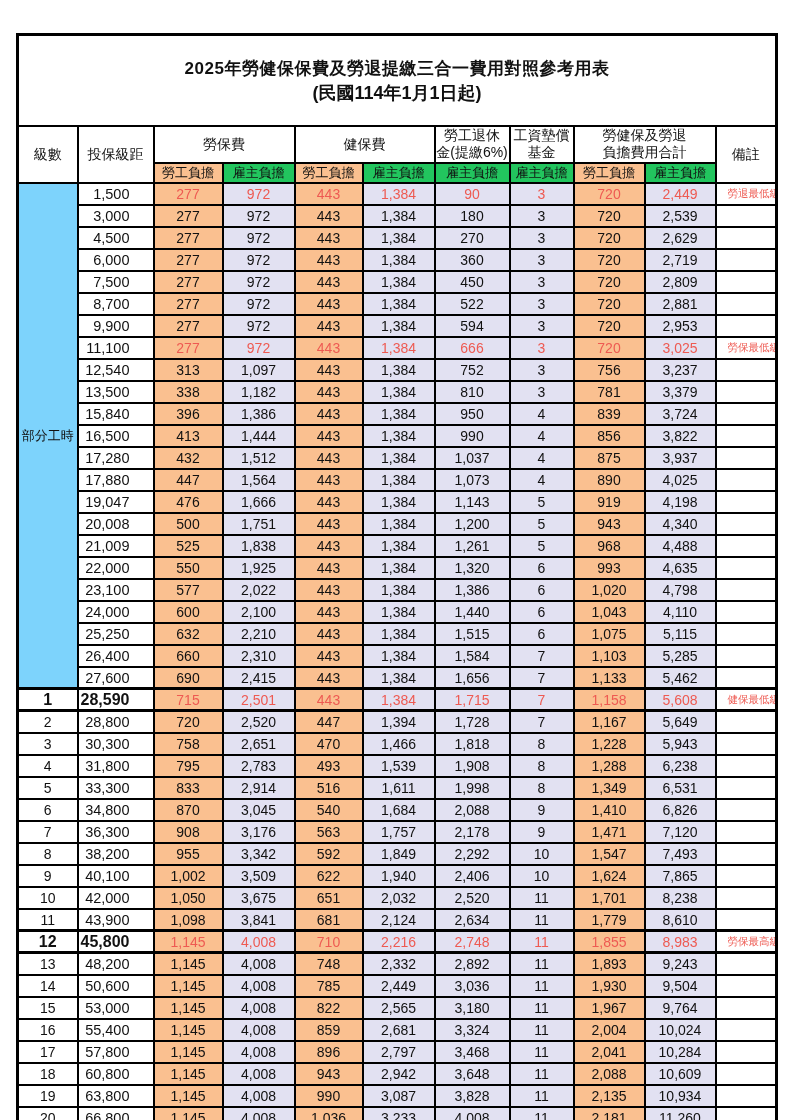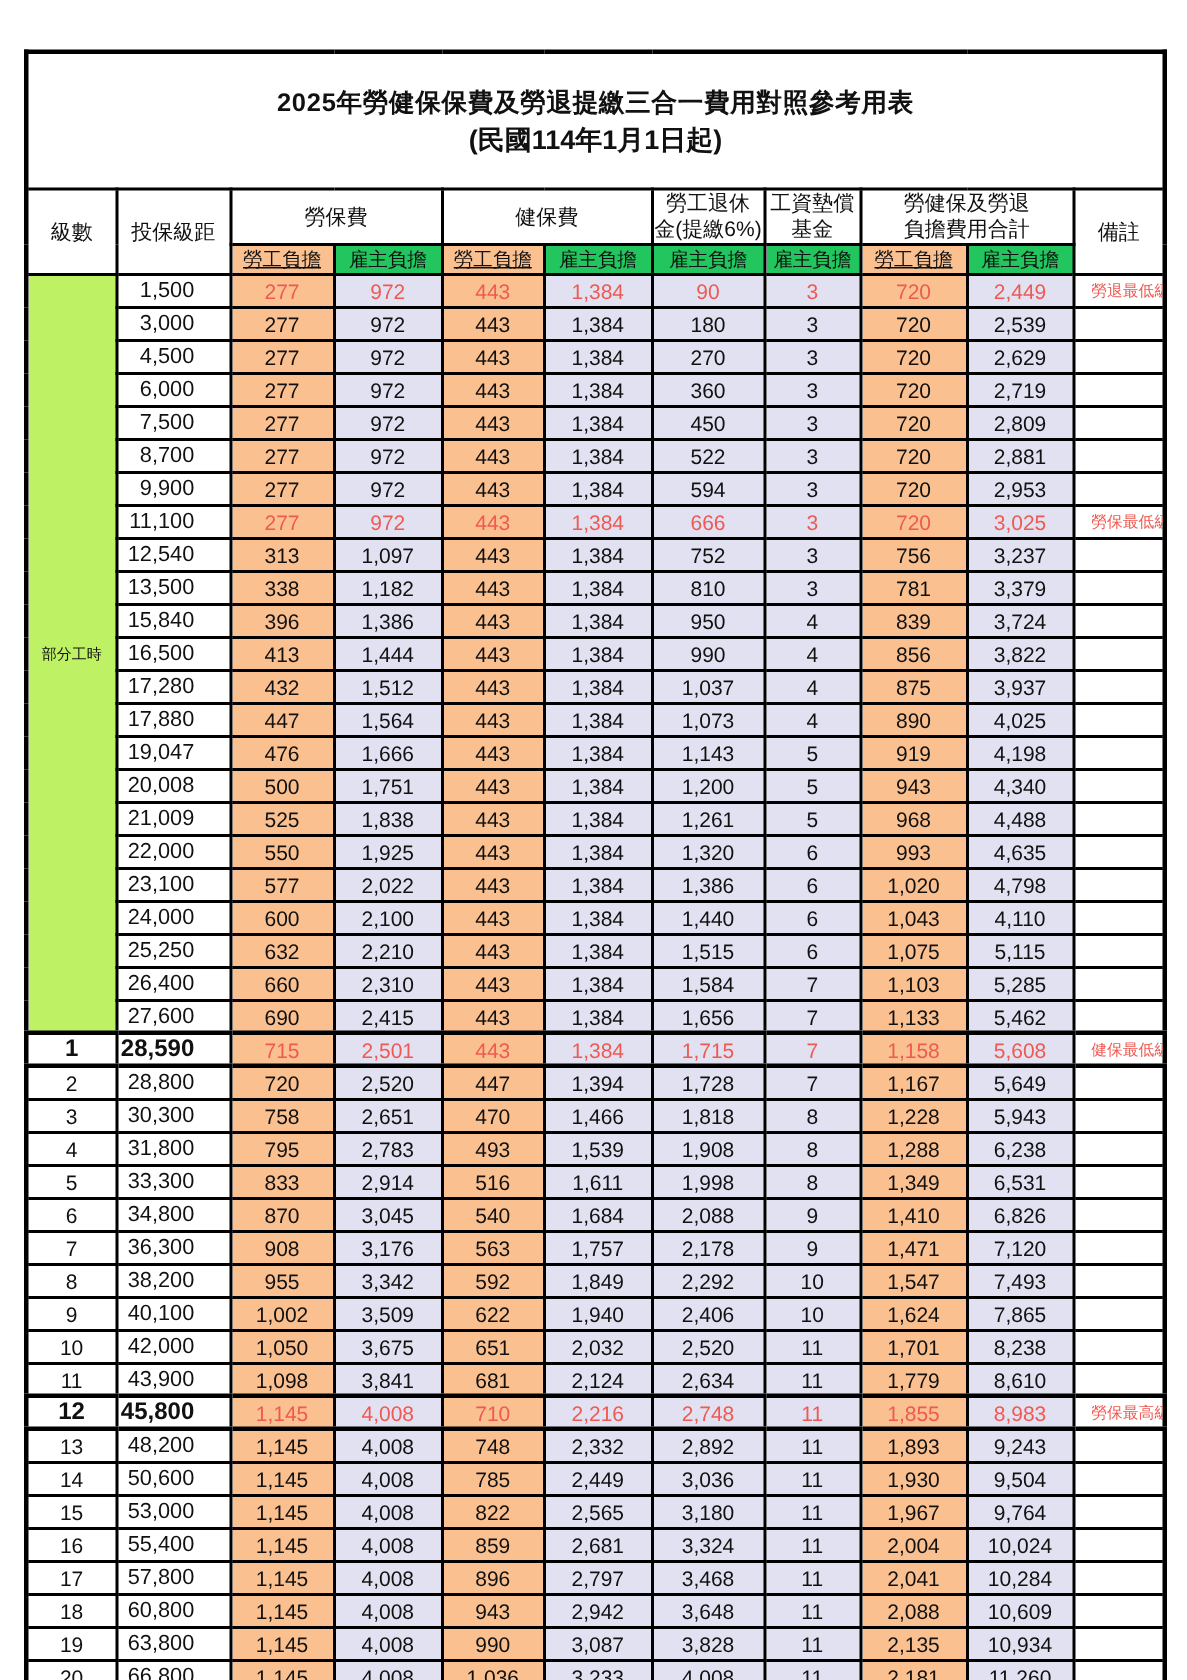--- a/index.html
+++ b/index.html
@@ -38,24 +38,24 @@
   .subtitle-line{ font-size:18px; font-weight:bold; line-height:1.3; }
 
   thead th{ font-size:14px; }
   tr.head-main th{ height:37px; line-height:1.25; }
   tr.head-sub th{ height:18px; font-size:13px; }
 
   tbody tr{ height:22px; }
   tbody td{ font-size:14px; }
   td.bracket{ text-align:right; padding-right:23px; font-size:14.5px; }
   td.level{ font-size:14px; }
-  td.part{ font-size:10px; background:#bef264;margin-left:40px; }
+  td.part{ font-size:13px; background:#7dd3fc;margin-left:40px; }
   td.emp{ background:#FAC090; }
   td.er{ background:#E2E1F2; }
-  th.emp{ background:#FAC090;text-decoration:underline; }
+  th.emp{ background:#FAC090; }
   th.er{ background:#22c55e; }
   td.note{ font-size:10.5px; padding:0 11px; color:#EE5A52;margin-top:12px; }
   tr.red td.val{ color:#EE5A52; }
   tr.em-row td{ border-top-width:3px; border-bottom-width:3px; }
   tr.em-row td.level, tr.em-row td.bracket{ font-weight:bold; font-size:16px; }
 </style>
 </head>
 <body>
 
 <div class="sheet">

